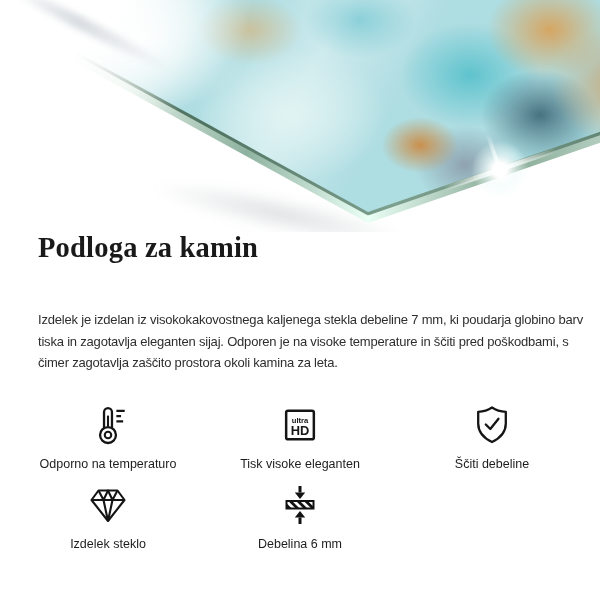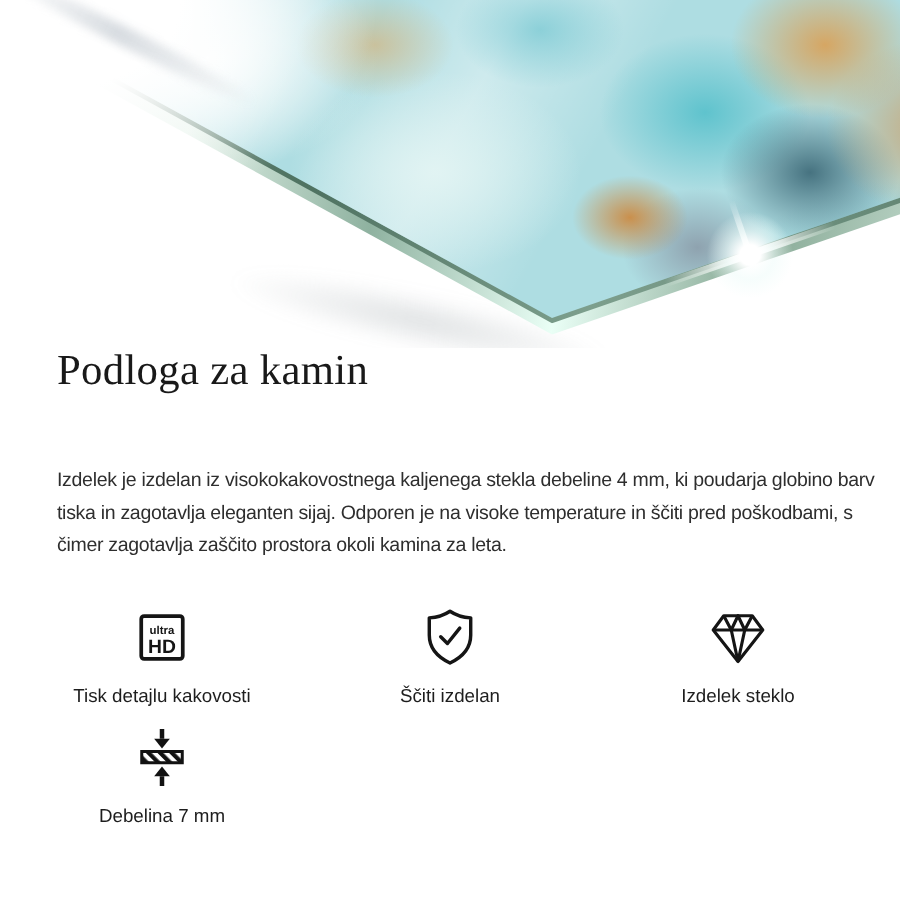--- a/index.html
+++ b/index.html
@@ -44,21 +44,21 @@
   .sparkle { position:absolute; left:440px; top:110px; width:120px; height:120px; transform:rotate(-19deg); }
   .sparkle .ray-h { position:absolute; left:0; top:57px; width:120px; height:5px;
     background:linear-gradient(to right, rgba(255,255,255,0), rgba(255,255,255,.97) 42%, rgba(255,255,255,.97) 58%, rgba(255,255,255,0)); }
   .sparkle .ray-v { position:absolute; left:57.5px; top:22px; width:4.5px; height:76px;
     background:linear-gradient(to bottom, rgba(255,255,255,0), rgba(255,255,255,.95) 42%, rgba(255,255,255,.95) 58%, rgba(255,255,255,0)); }
   .sparkle .glow { position:absolute; left:30px; top:30px; width:60px; height:60px;
     background:radial-gradient(circle, #fff 16%, rgba(240,252,250,.6) 38%, rgba(255,255,255,0) 68%); }
 
   
   .title { position:absolute; left:38px; top:231px; font-family:"Liberation Serif","DejaVu Serif",serif;
-    font-weight:400; font-size:28.5px; line-height:33.5px; color:#191919; letter-spacing:.2px; }
+    font-weight:700; font-size:28.5px; line-height:33.5px; color:#191919; letter-spacing:.2px; }
   .desc { position:absolute; left:38px; top:309px; width:547px; font-size:13px; letter-spacing:-.2px;
     line-height:21.5px; color:#2e2e2e; }
 
   
   .features { position:absolute; left:12px; top:402px; width:576px; display:grid;
     grid-template-columns:repeat(3,192px); grid-auto-rows:80px; }
   .feature { display:flex; flex-direction:column; align-items:center; }
   .icon-box { height:46px; display:flex; align-items:center; justify-content:flex-end; }
   .feature .label { margin-top:9px; font-size:12.5px; color:#1d1d1d; white-space:nowrap; }
   svg { display:block; }
@@ -78,44 +78,56 @@
     <div class="ray-h"></div>
       <div class="ray-v"></div>
       <div class="glow"></div>
   </div>
 </div>
 
 <h1 class="title">
   <span>Podloga za kamin</span><br>
 </h1>
 
-<p class="desc">Izdelek je izdelan iz visokokakovostnega kaljenega stekla debeline 4 mm, ki poudarja globino barv tiska in zagotavlja eleganten sijaj. Odporen je na visoke temperature in ščiti pred poškodbami, s čimer zagotavlja zaščito prostora okoli kamina za leta.</p>
+<p class="desc">Izdelek je izdelan iz visokokakovostnega kaljenega stekla debeline 7 mm, ki poudarja globino barv tiska in zagotavlja eleganten sijaj. Odporen je na visoke temperature in ščiti pred poškodbami, s čimer zagotavlja zaščito prostora okoli kamina za leta.</p>
 
 <div class="features">
 
+  <div class="feature">
+    <div class="icon-box">
+      <svg width="46" height="46" viewBox="0 0 44 44" fill="none" stroke="#151515" stroke-width="2.2">
+        <path d="M18.2 24.8 V9.7 A3.8 3.8 0 0 1 25.8 9.7 V24.8"></path>
+        <circle cx="22" cy="31.6" r="7.6"></circle>
+        <circle cx="22" cy="31.6" r="3.1" stroke-width="2"></circle>
+        <path d="M22 13 V23.5" stroke-width="2"></path>
+        <path d="M30 8.5 H38 M30 13.5 H34.5 M30 18.5 H36.5"></path>
+      </svg>
+    </div>
+    <div class="label">Odporno na temperaturo</div>
+  </div>
 
   <div class="feature">
     <div class="icon-box">
       <svg width="42" height="42" viewBox="0 0 44 44">
         <rect x="7.5" y="7" width="29" height="30" rx="2" fill="none" stroke="#151515" stroke-width="2.6"></rect>
         <text x="22" y="19.5" font-size="8" font-weight="700" text-anchor="middle" fill="#151515">ultra</text>
         <text x="22" y="32.5" font-size="13.5" font-weight="700" text-anchor="middle" fill="#151515">HD</text>
       </svg>
     </div>
-    <div class="label">Tisk detajlu kakovosti</div>
+    <div class="label">Tisk visoke eleganten</div>
   </div>
 
   <div class="feature">
     <div class="icon-box">
       <svg width="44" height="44" viewBox="0 0 44 44" fill="none" stroke="#151515" stroke-width="2.3" stroke-linejoin="round">
         <path d="M22 4.5 C26 7.2 30.8 8.6 35.8 8.9 V20.5 C35.8 29.5 30 35.2 22 39 C14 35.2 8.2 29.5 8.2 20.5 V8.9 C13.2 8.6 18 7.2 22 4.5 Z"></path>
         <path d="M15.8 21.5 L20.3 26 L28.5 15.8" stroke-linecap="round"></path>
       </svg>
     </div>
-    <div class="label">Ščiti izdelan</div>
+    <div class="label">Ščiti debeline</div>
   </div>
 
   <div class="feature">
     <div class="icon-box">
       <svg width="46" height="44" viewBox="0 0 44 44" fill="none" stroke="#151515" stroke-width="2.1" stroke-linejoin="round">
         <path d="M12.5 7.5 H31.5 L38.5 17 L22 38 L5.5 17 Z"></path>
         <path d="M5.5 17 H38.5"></path>
         <path d="M12.5 7.5 L17.5 17 L22 7.5 L26.5 17 L31.5 7.5"></path>
         <path d="M17.5 17 L22 38 M26.5 17 L22 38"></path>
       </svg>
@@ -132,16 +144,16 @@
             <rect width="2.8" height="5.5" fill="#121212"></rect>
           </pattern>
         </defs>
         <rect x="8.5" y="18" width="27" height="7.5" fill="url(#diag2)" stroke="#121212" stroke-width="2"></rect>
         <path d="M22 3 V9.5" stroke="#121212" stroke-width="3"></path>
         <polygon points="16.8,9.5 27.2,9.5 22,16" fill="#121212"></polygon>
         <path d="M22 41 V34.5" stroke="#121212" stroke-width="3"></path>
         <polygon points="16.8,34.5 27.2,34.5 22,28" fill="#121212"></polygon>
       </svg>
     </div>
-    <div class="label">Debelina 7 mm</div>
+    <div class="label">Debelina 6 mm</div>
   </div>
 
 </div>
 
 </body></html>

